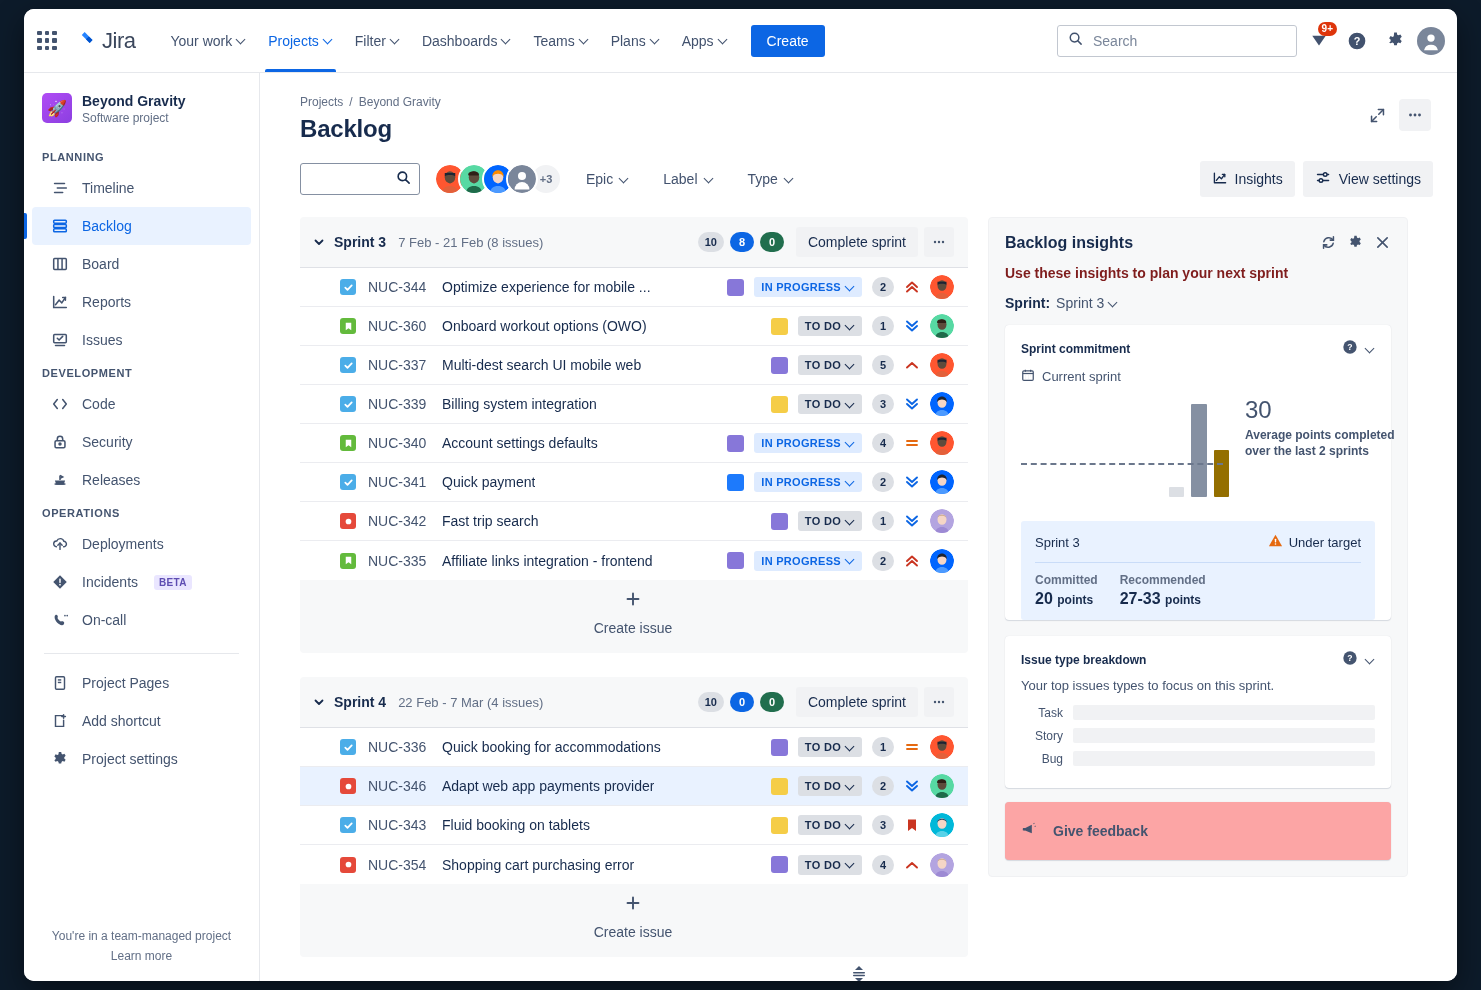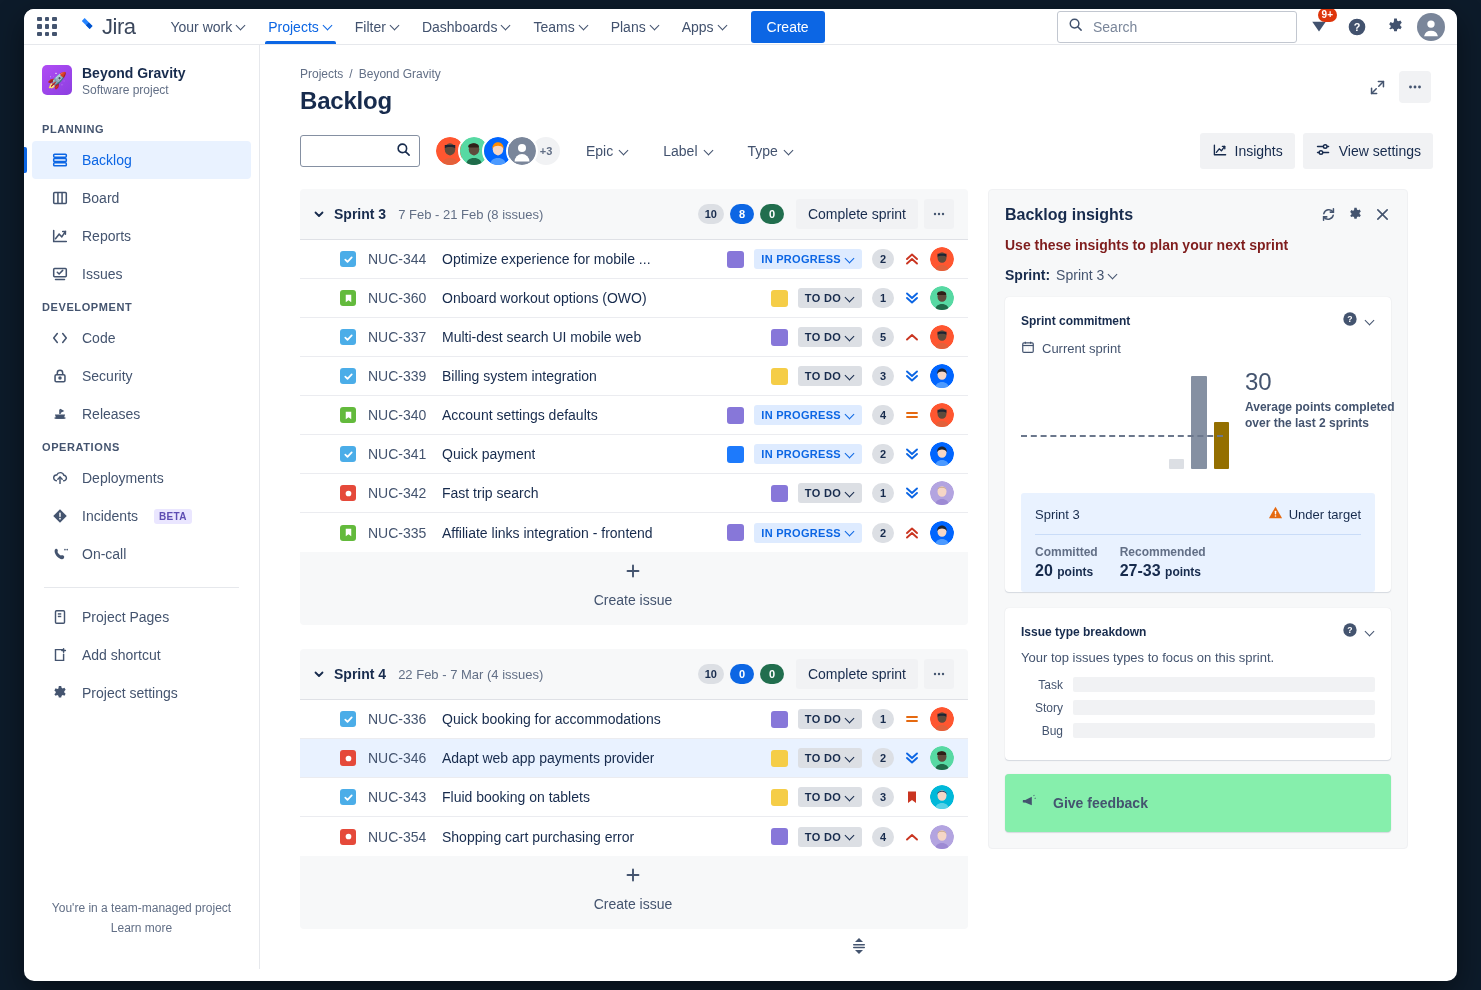--- a/index.html
+++ b/index.html
@@ -14,21 +14,21 @@
     position:absolute; left:24px; top:9px;
     width:1433px; height:972px;
     background:#fff;
     border-radius:10px;
     box-shadow:0 10px 30px rgba(0,0,0,.45);
     overflow:hidden;
   }
 
   
   .topnav {
-    height:36px; display:flex; align-items:center;
+    height:64px; display:flex; align-items:center;
     border-bottom:1px solid #e6e8ec; background:#fff;
     padding:0 12px 0 10px; position:relative;
   }
   .appgrid { width:26px; height:26px; display:grid;
     grid-template-columns:repeat(3,1fr); grid-template-rows:repeat(3,1fr);
     gap:3px; padding:3px; margin-right:8px; cursor:pointer; }
   .appgrid i { background:#44546f; border-radius:1px; display:block; }
   .logo { display:flex; align-items:center; gap:6px; margin-right:18px; padding:0 6px; cursor:pointer;}
   .logo-mark { width:22px; height:22px; position:relative; }
   .logo-text { font-size:22px; color:#3b475c; letter-spacing:-.5px; font-weight:400;}
@@ -249,21 +249,21 @@
   .cb-val { font-size:16px; font-weight:700; color:#172b4d; margin-top:3px;}
   .cb-val small { font-size:12px; font-weight:700; }
 
   .itb-sub { font-size:13px; color:#44546f; margin-top:8px; }
   .itb-rows { margin-top:12px; padding-bottom:14px;}
   .itb-row { display:flex; align-items:center; gap:10px; margin-bottom:8px; }
   .itb-name { width:42px; text-align:right; font-size:12px; color:#44546f;}
   .itb-track { flex:1; height:15px; background:#f1f2f4; border-radius:2px; overflow:hidden;}
   .itb-fill { height:100%; background:#388bff; border-radius:2px;}
 
-  .feedback-card { background:#86efac; border-radius:4px; margin-top:14px;
+  .feedback-card { background:#fca5a5; border-radius:4px; margin-top:14px;
      box-shadow:0 1px 1px rgba(9,30,66,.13),0 0 1px rgba(9,30,66,.13);
      display:flex; align-items:center; gap:14px; padding:18px 16px; cursor:pointer;}
   .fb-text { font-size:14px; font-weight:700; color:#44546f;}
 
   .resize-handle { position:absolute; left:50%; bottom:10px; transform:translateX(-50%);
      width:26px; height:26px; display:flex; align-items:center; justify-content:center;
      cursor:ns-resize;}
 </style>
 </head>
 <body>
@@ -368,20 +368,30 @@
     <div class="sidebar">
       <div class="proj-head">
         <div class="proj-icon">🚀</div>
         <div>
           <div class="proj-name">Beyond Gravity</div>
           <div class="proj-sub">Software project</div>
         </div>
       </div>
 
       <div class="side-section">PLANNING</div>
+      <div class="side-item">
+        <span class="sicon">
+          <svg width="18" height="18" viewBox="0 0 20 20" fill="none" stroke="#44546f" stroke-width="1.7" stroke-linecap="round">
+            <line x1="4" y1="5" x2="15" y2="5"></line>
+              <line x1="7" y1="10" x2="17" y2="10"></line>
+              <line x1="4" y1="15" x2="13" y2="15"></line>
+          </svg>
+        </span>
+        <span>Timeline</span>
+      </div>
       <div class="side-item active">
         <span class="sicon">
           <svg width="18" height="18" viewBox="0 0 20 20" fill="none" stroke="#0c66e4" stroke-width="1.7">
             <rect x="3" y="3.5" width="14" height="3.4" rx="1"></rect>
               <rect x="3" y="8.3" width="14" height="3.4" rx="1"></rect>
               <rect x="3" y="13.1" width="14" height="3.4" rx="1"></rect>
           </svg>
         </span>
         <span>Backlog</span>
       </div>

